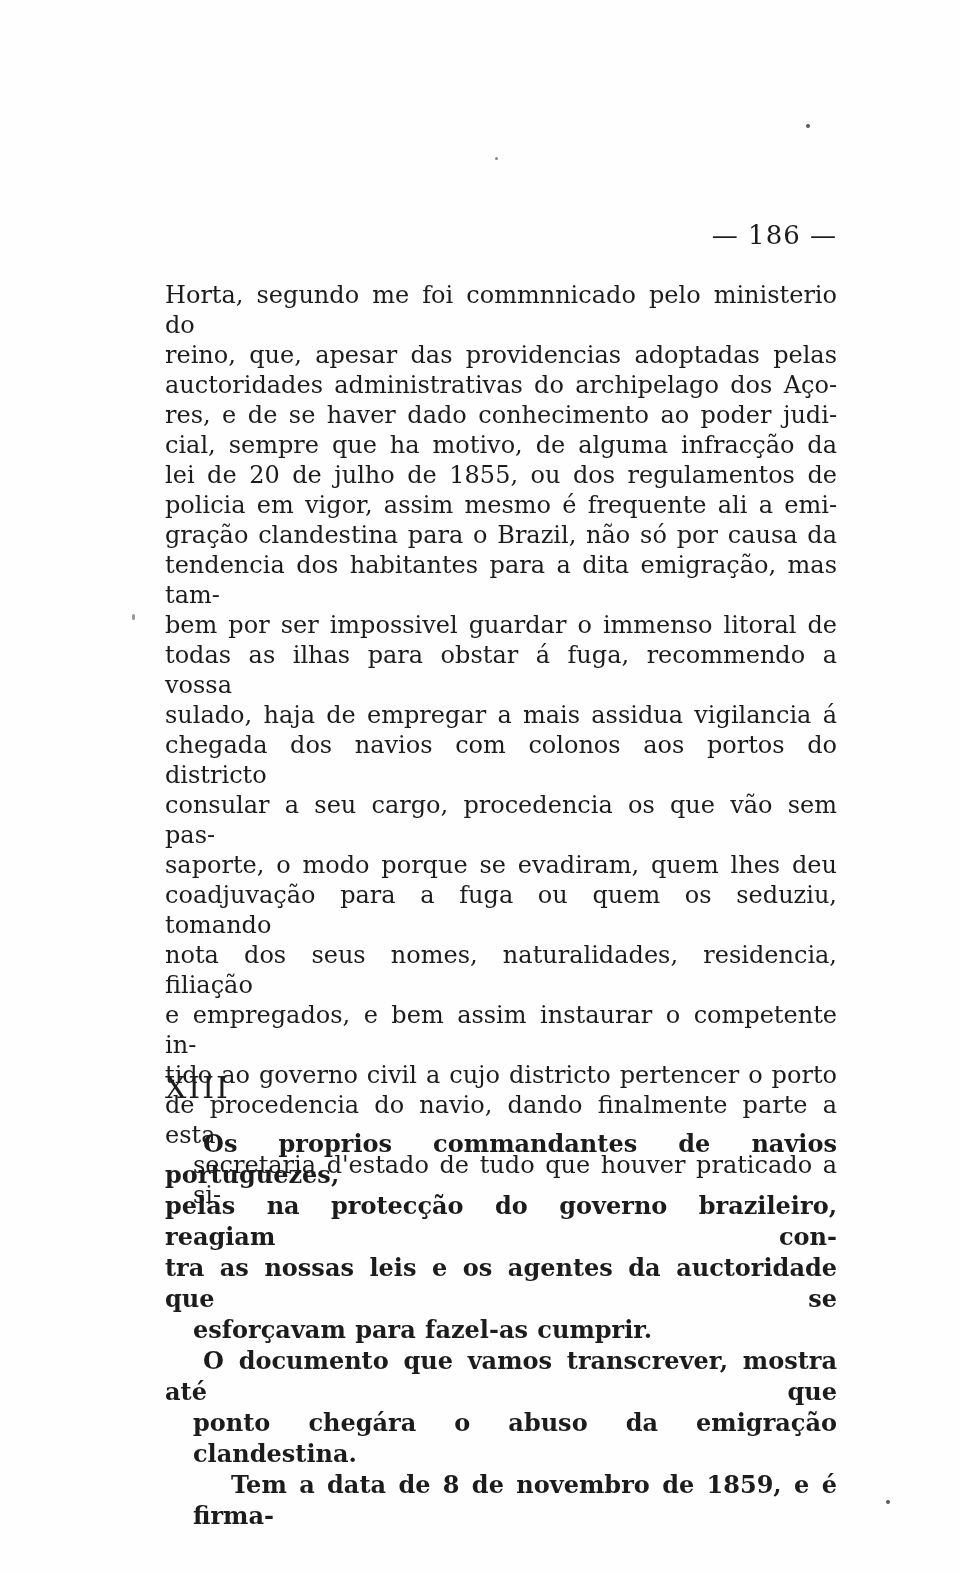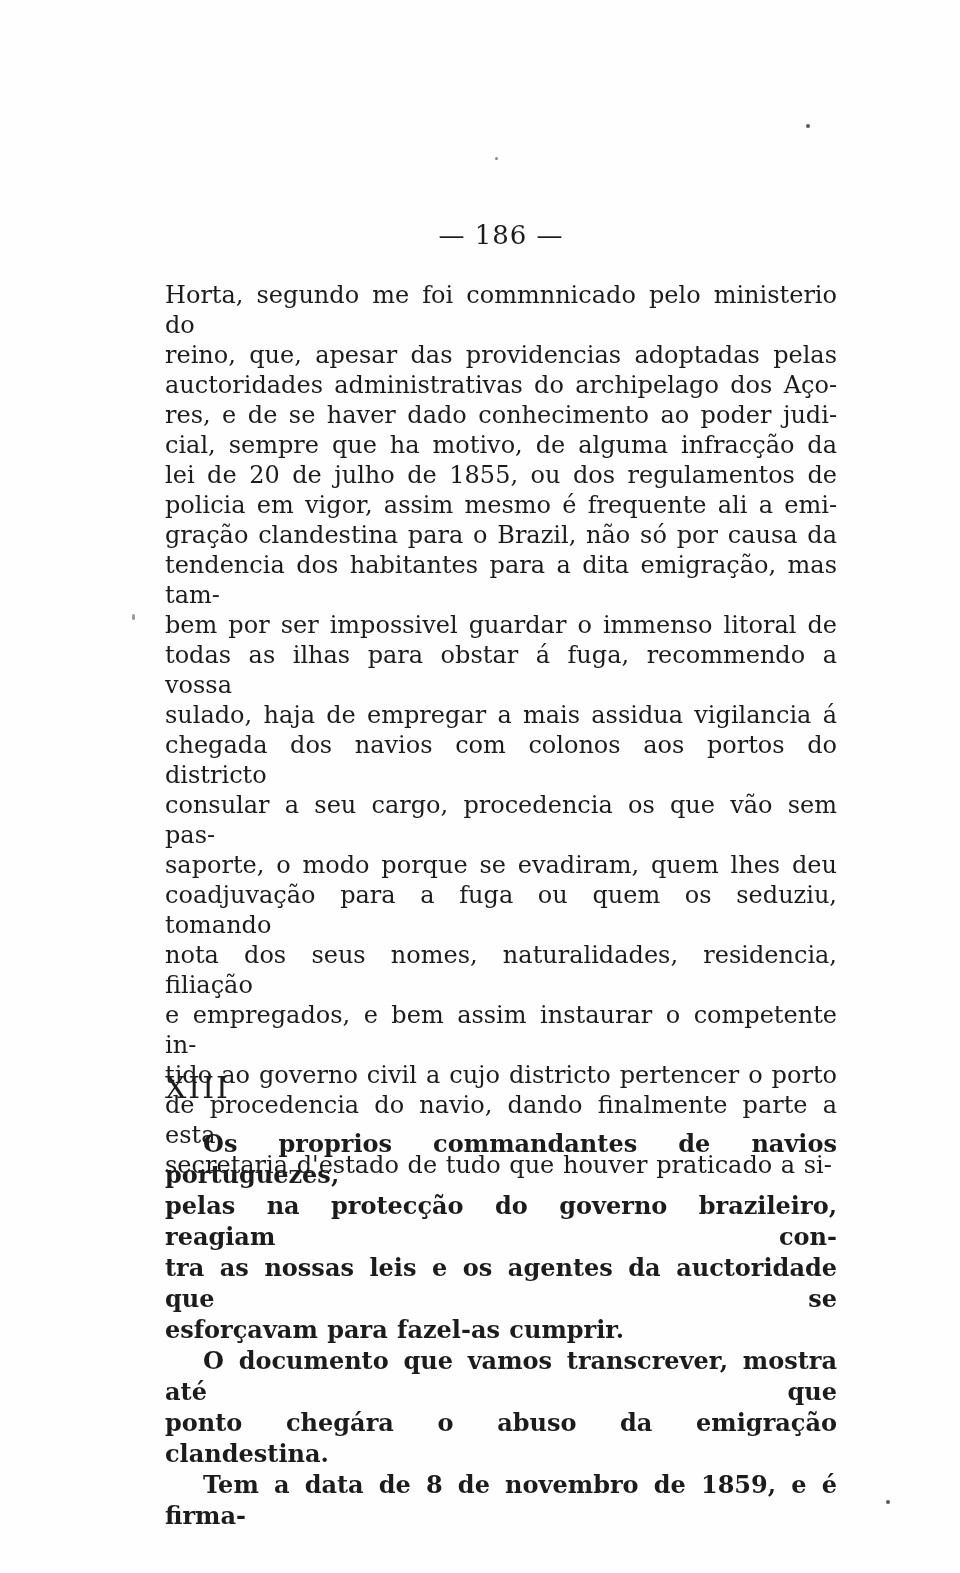--- a/index.html
+++ b/index.html
@@ -15,21 +15,21 @@
     background: #fefefe;
     color: #1c1c1c;
     font-family: "DejaVu Serif", "Liberation Serif", serif;
     overflow: hidden;
   }
   .pageno {
     position: absolute;
     left: 165px;
     top: 220px;
     width: 672px;
-    text-align: center;
+    text-align: right;
     font-size: 26px;
     letter-spacing: 1px;
     white-space: nowrap;
   }
   .quote-block {
     position: absolute;
     left: 165px;
     top: 280px;
     width: 672px;
     font-size: 24px;
@@ -54,20 +54,21 @@
     font-weight: bold;
   }
   .para { margin: 0; }
   .para .line {
     text-align: justify;
     text-align-last: justify;
     word-spacing: 1px;
   }
   .para .line:last-child {
     text-align-last: left;
+    margin-left: 28px;
   }
   .para.justify-last .line:last-child {
     text-align-last: justify;
   }
   .para.indent-first .line:first-child {
     text-indent: 38px;
   }
   
   .speck {
     position: absolute;

